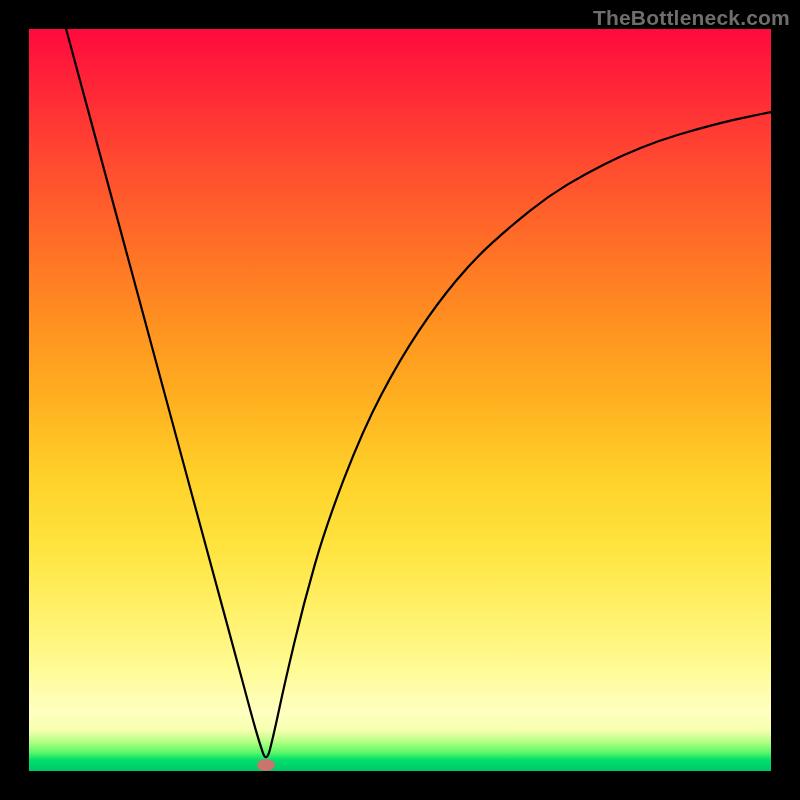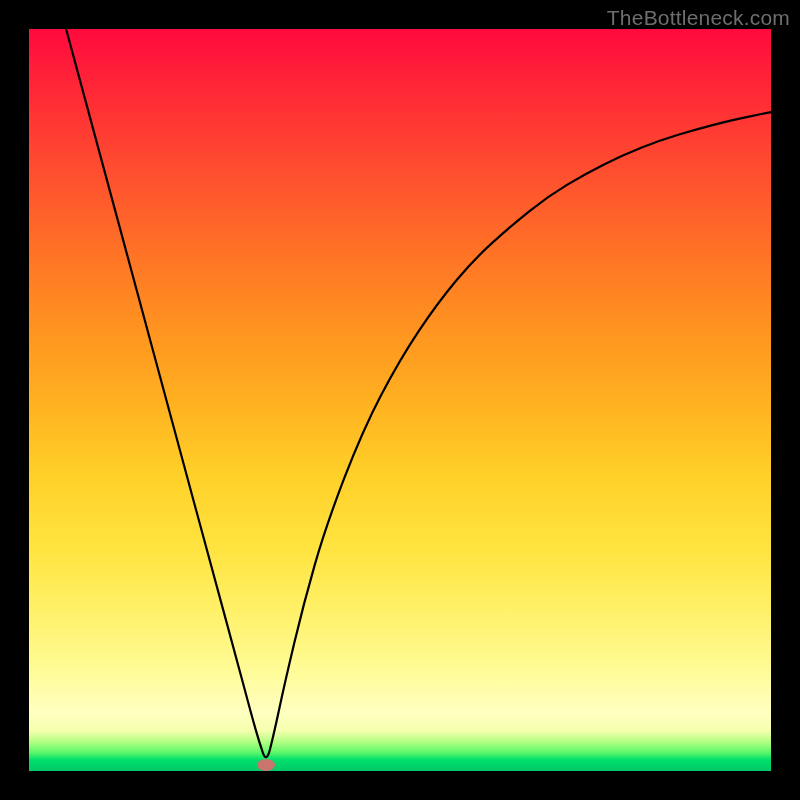--- a/index.html
+++ b/index.html
@@ -65,21 +65,21 @@
     background: #d4706e;
     opacity: 0.95;
   }
   .watermark {
     position: absolute;
     top: 6px;
     right: 10px;
     color: #6e6e6e;
     font-size: 21px;
     letter-spacing: 0.2px;
-    font-weight: 400;
+    font-weight: 700;
   }
 </style>
 </head>
 <body>
 
 <div class="frame">
 
   <div class="plot-area">
 
     <svg class="curve-svg" viewBox="0 0 742 742" preserveAspectRatio="none">

